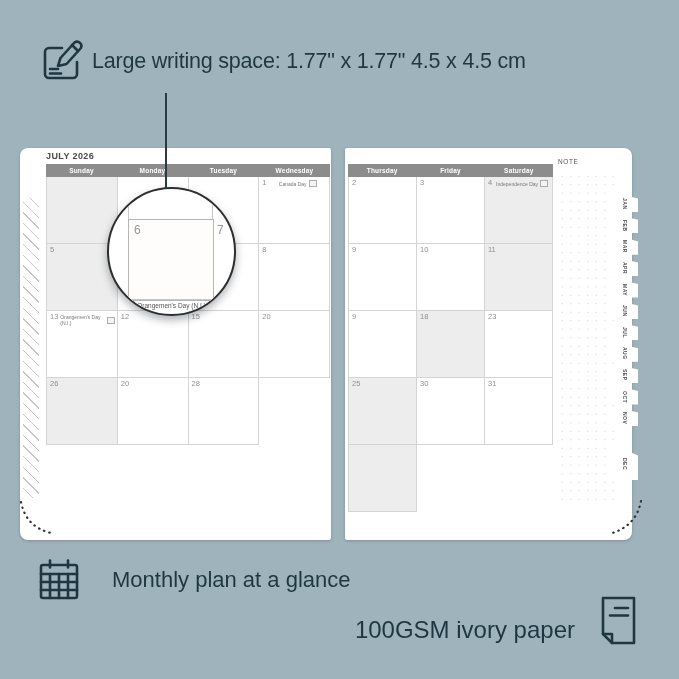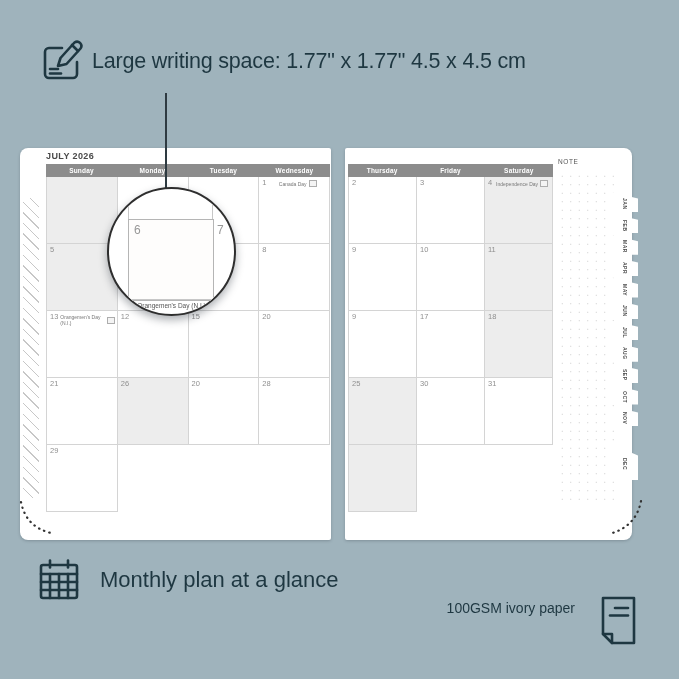--- a/index.html
+++ b/index.html
@@ -4,22 +4,22 @@
 <style>
   html,body{margin:0;padding:0;}
   #stage{
     position:relative;width:679px;height:679px;overflow:hidden;
     background:#9FB3BC;
     font-family:"Liberation Sans", sans-serif;
   }
   
   .callout{position:absolute;color:#1E3741;font-weight:500;}
   #top-callout{left:92px;top:49px;font-size:21.5px;letter-spacing:-0.2px;}
-  #bottom-left-callout{left:100px;top:567px;font-size:22px;}
-  #bottom-right-callout{right:104px;top:600px;font-size:14px;}
+  #bottom-left-callout{left:112px;top:567px;font-size:22px;}
+  #bottom-right-callout{right:104px;top:616px;font-size:24px;}
   .callout-icon{position:absolute;}
   #pencil-pad-icon{left:38px;top:36px;}
   #calendar-grid-icon{left:35px;top:556px;}
   #paper-sheet-icon{left:596px;top:594px;}
 
   
   .page{position:absolute;background:#fff;z-index:1;
     box-shadow:0 1px 3px rgba(30,40,50,.25);}
   #left-page{left:20px;top:148px;width:311px;height:392px;border-radius:8px 2px 2px 8px;}
   #right-page{left:345px;top:148px;width:287px;height:392px;border-radius:2px 8px 8px 2px;}
@@ -179,43 +179,33 @@
           <div class="cal-cell">
             <div class="cell-top">
               <span class="cal-num">15</span>
             </div>
           </div>
           <div class="cal-cell">
             <div class="cell-top">
               <span class="cal-num">20</span>
             </div>
           </div>
-          <div class="cal-cell">
-            <div class="cell-top">
-              <span class="cal-num">21</span>
-            </div>
-          </div>
           <div class="cal-cell shaded">
             <div class="cell-top">
               <span class="cal-num">26</span>
             </div>
           </div>
           <div class="cal-cell">
             <div class="cell-top">
               <span class="cal-num">20</span>
             </div>
           </div>
           <div class="cal-cell">
             <div class="cell-top">
               <span class="cal-num">28</span>
-            </div>
-          </div>
-          <div class="cal-cell">
-            <div class="cell-top">
-              <span class="cal-num">29</span>
             </div>
           </div>
         </div>
     </div>
   </div>
 
   <div id="right-page" class="page">
     <div class="cal-table">
       <div class="cal-head">
           <div class="cal-head-cell">Thursday</div>
@@ -255,28 +245,28 @@
           <div class="cal-cell shaded">
             <div class="cell-top">
               <span class="cal-num">11</span>
             </div>
           </div>
           <div class="cal-cell">
             <div class="cell-top">
               <span class="cal-num">9</span>
             </div>
           </div>
-          <div class="cal-cell">
-            <div class="cell-top">
-              <span class="cal-num">17</span>
-            </div>
-          </div>
           <div class="cal-cell shaded">
             <div class="cell-top">
               <span class="cal-num">18</span>
+            </div>
+          </div>
+          <div class="cal-cell">
+            <div class="cell-top">
+              <span class="cal-num">23</span>
             </div>
           </div>
           <div class="cal-cell shaded">
             <div class="cell-top">
               <span class="cal-num">25</span>
             </div>
           </div>
           <div class="cal-cell">
             <div class="cell-top">
               <span class="cal-num">30</span>

